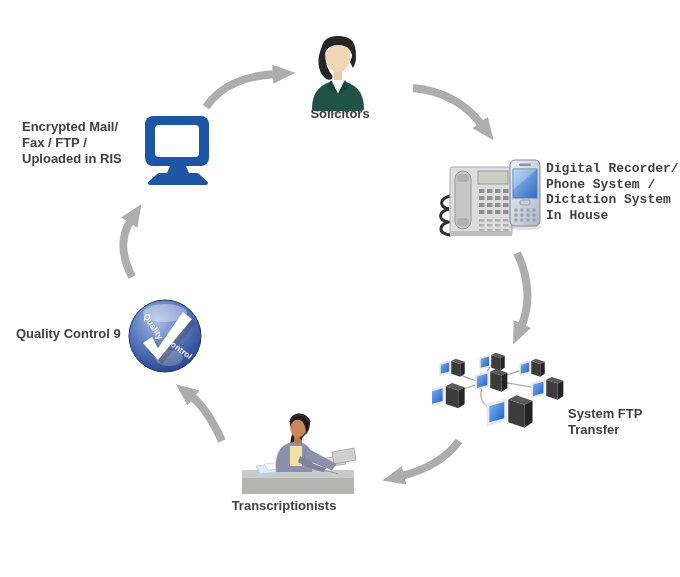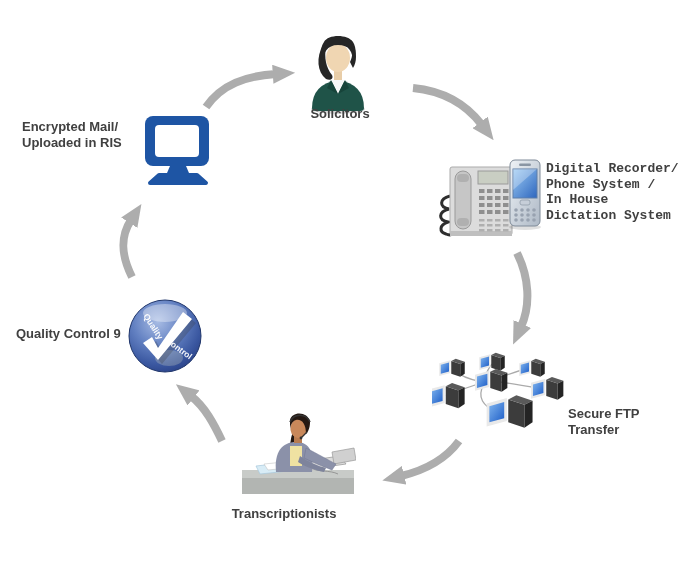--- a/index.html
+++ b/index.html
@@ -31,20 +31,21 @@
       <path d="M 413,88 C 444,91 466,104 482,125" marker-end="url(#ah)"></path>
       <path d="M 517,253 C 529,277 531,305 521,327" marker-end="url(#ah)"></path>
       <path d="M 459,441 C 445,460 426,470 401,476" marker-end="url(#ah)"></path>
       <path d="M 222,441 C 214,424 205,407 191,396" marker-end="url(#ah)"></path>
       <path d="M 132,277 C 121,255 120,237 131,220" marker-end="url(#ah)"></path>
     </g>
   </svg>
 
   <div class="label" style="left:22px;top:119px;">
     <div>Encrypted Mail/</div>
+    <div>Fax / FTP /</div>
     <div>Uploaded in RIS</div>
   </div>
 
   <svg class="abs" style="left:142px;top:114px" width="76" height="72" viewBox="0 0 76 72">
     <rect x="3" y="2" width="64" height="50" rx="8" fill="#1E55A4"></rect>
     <rect x="13" y="11" width="44" height="32" rx="4" fill="#FFFFFF"></rect>
     <polygon points="28,52 44,52 47,59 25,59" fill="#1E55A4"></polygon>
     <polygon points="17,61 55,61 64,69 8,69" fill="#1E55A4" stroke="#1E55A4" stroke-width="4" stroke-linejoin="round"></polygon>
   </svg>
 
@@ -137,22 +138,22 @@
         <circle cx="6" cy="60" r="1.8"></circle>
           <circle cx="12" cy="60" r="1.8"></circle>
           <circle cx="18" cy="60" r="1.8"></circle>
           <circle cx="24" cy="60" r="1.8"></circle>
       </g>
     </g>
   </svg>
   <div class="label" style="left:546px;top:161px;line-height:15.5px;font-family:Liberation Mono, monospace;">
     <div>Digital Recorder/</div>
     <div>Phone System /</div>
+    <div>Dictation System</div>
     <div>In House</div>
-    <div>Dictation System</div>
   </div>
 
   <svg class="abs" style="left:432px;top:352px" width="138" height="100" viewBox="0 0 138 100">
     <defs>
       <linearGradient id="scrg" x1="0" y1="0" x2="1" y2="1">
         <stop offset="0" stop-color="#7FB4EE"></stop>
           <stop offset="1" stop-color="#1E5EC8"></stop>
       </linearGradient>
       <g id="pc">
         <polygon points="15,4 27,8 27,25 15,21" fill="#3C3C3C"></polygon>
@@ -173,21 +174,21 @@
     <rect x="46" y="27" width="9" height="7" fill="#CCCCCC" stroke="#999999" stroke-width="0.8"></rect>
     <use href="#pc" transform="translate(8,6) scale(0.75)"></use>
     <use href="#pc" transform="translate(48,0) scale(0.75)"></use>
     <use href="#pc" transform="translate(88,6) scale(0.75)"></use>
     <use href="#pc" transform="translate(44,16) scale(0.95)"></use>
     <use href="#pc" transform="translate(-2,30) scale(1.05)"></use>
     <use href="#pc" transform="translate(100,24) scale(0.95)"></use>
     <use href="#pc" transform="translate(56,42) scale(1.35)"></use>
   </svg>
   <div class="label" style="left:568px;top:406px;">
-    <div>Secure FTP</div>
+    <div>System FTP</div>
     <div>Transfer</div>
   </div>
 
   <svg class="abs" style="left:240px;top:402px" width="116" height="94" viewBox="0 0 116 94">
 
     <rect x="2" y="68" width="112" height="8" fill="#C8CBC8"></rect>
     <rect x="2" y="76" width="112" height="16" fill="#B2B5B2"></rect>
 
     <polygon points="16,64 52,60 58,68 20,72" fill="#D8ECF6" stroke="#A8C8DC" stroke-width="0.7"></polygon>
     <polygon points="24,62 44,60 48,66 28,68" fill="#FFFFFF" stroke="#BBBBBB" stroke-width="0.5"></polygon>
@@ -202,21 +203,21 @@
       <path d="M 40,40 C 52,46 62,52 70,56 L 66,62 C 56,58 46,54 38,50 Z" fill="#8B91A9" stroke="#6E7490" stroke-width="0.5"></path>
       <path d="M 34,48 C 42,54 52,58 60,60 L 58,64 C 48,62 38,58 32,54 Z" fill="#7E849C"></path>
       <rect x="28" y="26" width="8" height="9" fill="#B97C50"></rect>
       <ellipse cx="33" cy="20" rx="8.5" ry="10" fill="#C9885A" transform="rotate(12 33 20)"></ellipse>
       <path d="M 24,12 C 26,3 42,3 44,14 C 44,20 42,24 40,26 C 40,16 36,11 30,12 C 26,13 24,18 24,22 Z" fill="#241812"></path>
       <path d="M 24,14 C 28,5 40,5 44,14" fill="none" stroke="#333333" stroke-width="1.6"></path>
       <path d="M 41,24 L 35,30" stroke="#333333" stroke-width="1.2" fill="none"></path>
       <circle cx="35" cy="30" r="1.4" fill="#333333"></circle>
     </g>
   </svg>
-  <div class="label center" style="left:222px;top:498px;width:124px;margin-top:8px;">Transcriptionists</div>
+  <div class="label center" style="left:222px;top:498px;width:124px;">Transcriptionists</div>
 
   <div class="label" style="left:16px;top:326px;">
     <div>Quality Control 9</div>
   </div>
 
   <svg class="abs" style="left:127px;top:298px" width="76" height="76" viewBox="0 0 76 76">
     <defs>
       <radialGradient id="sph" cx="40%" cy="30%" r="75%">
         <stop offset="0" stop-color="#A8BCE4"></stop>
         <stop offset="0.45" stop-color="#6381C2"></stop>

